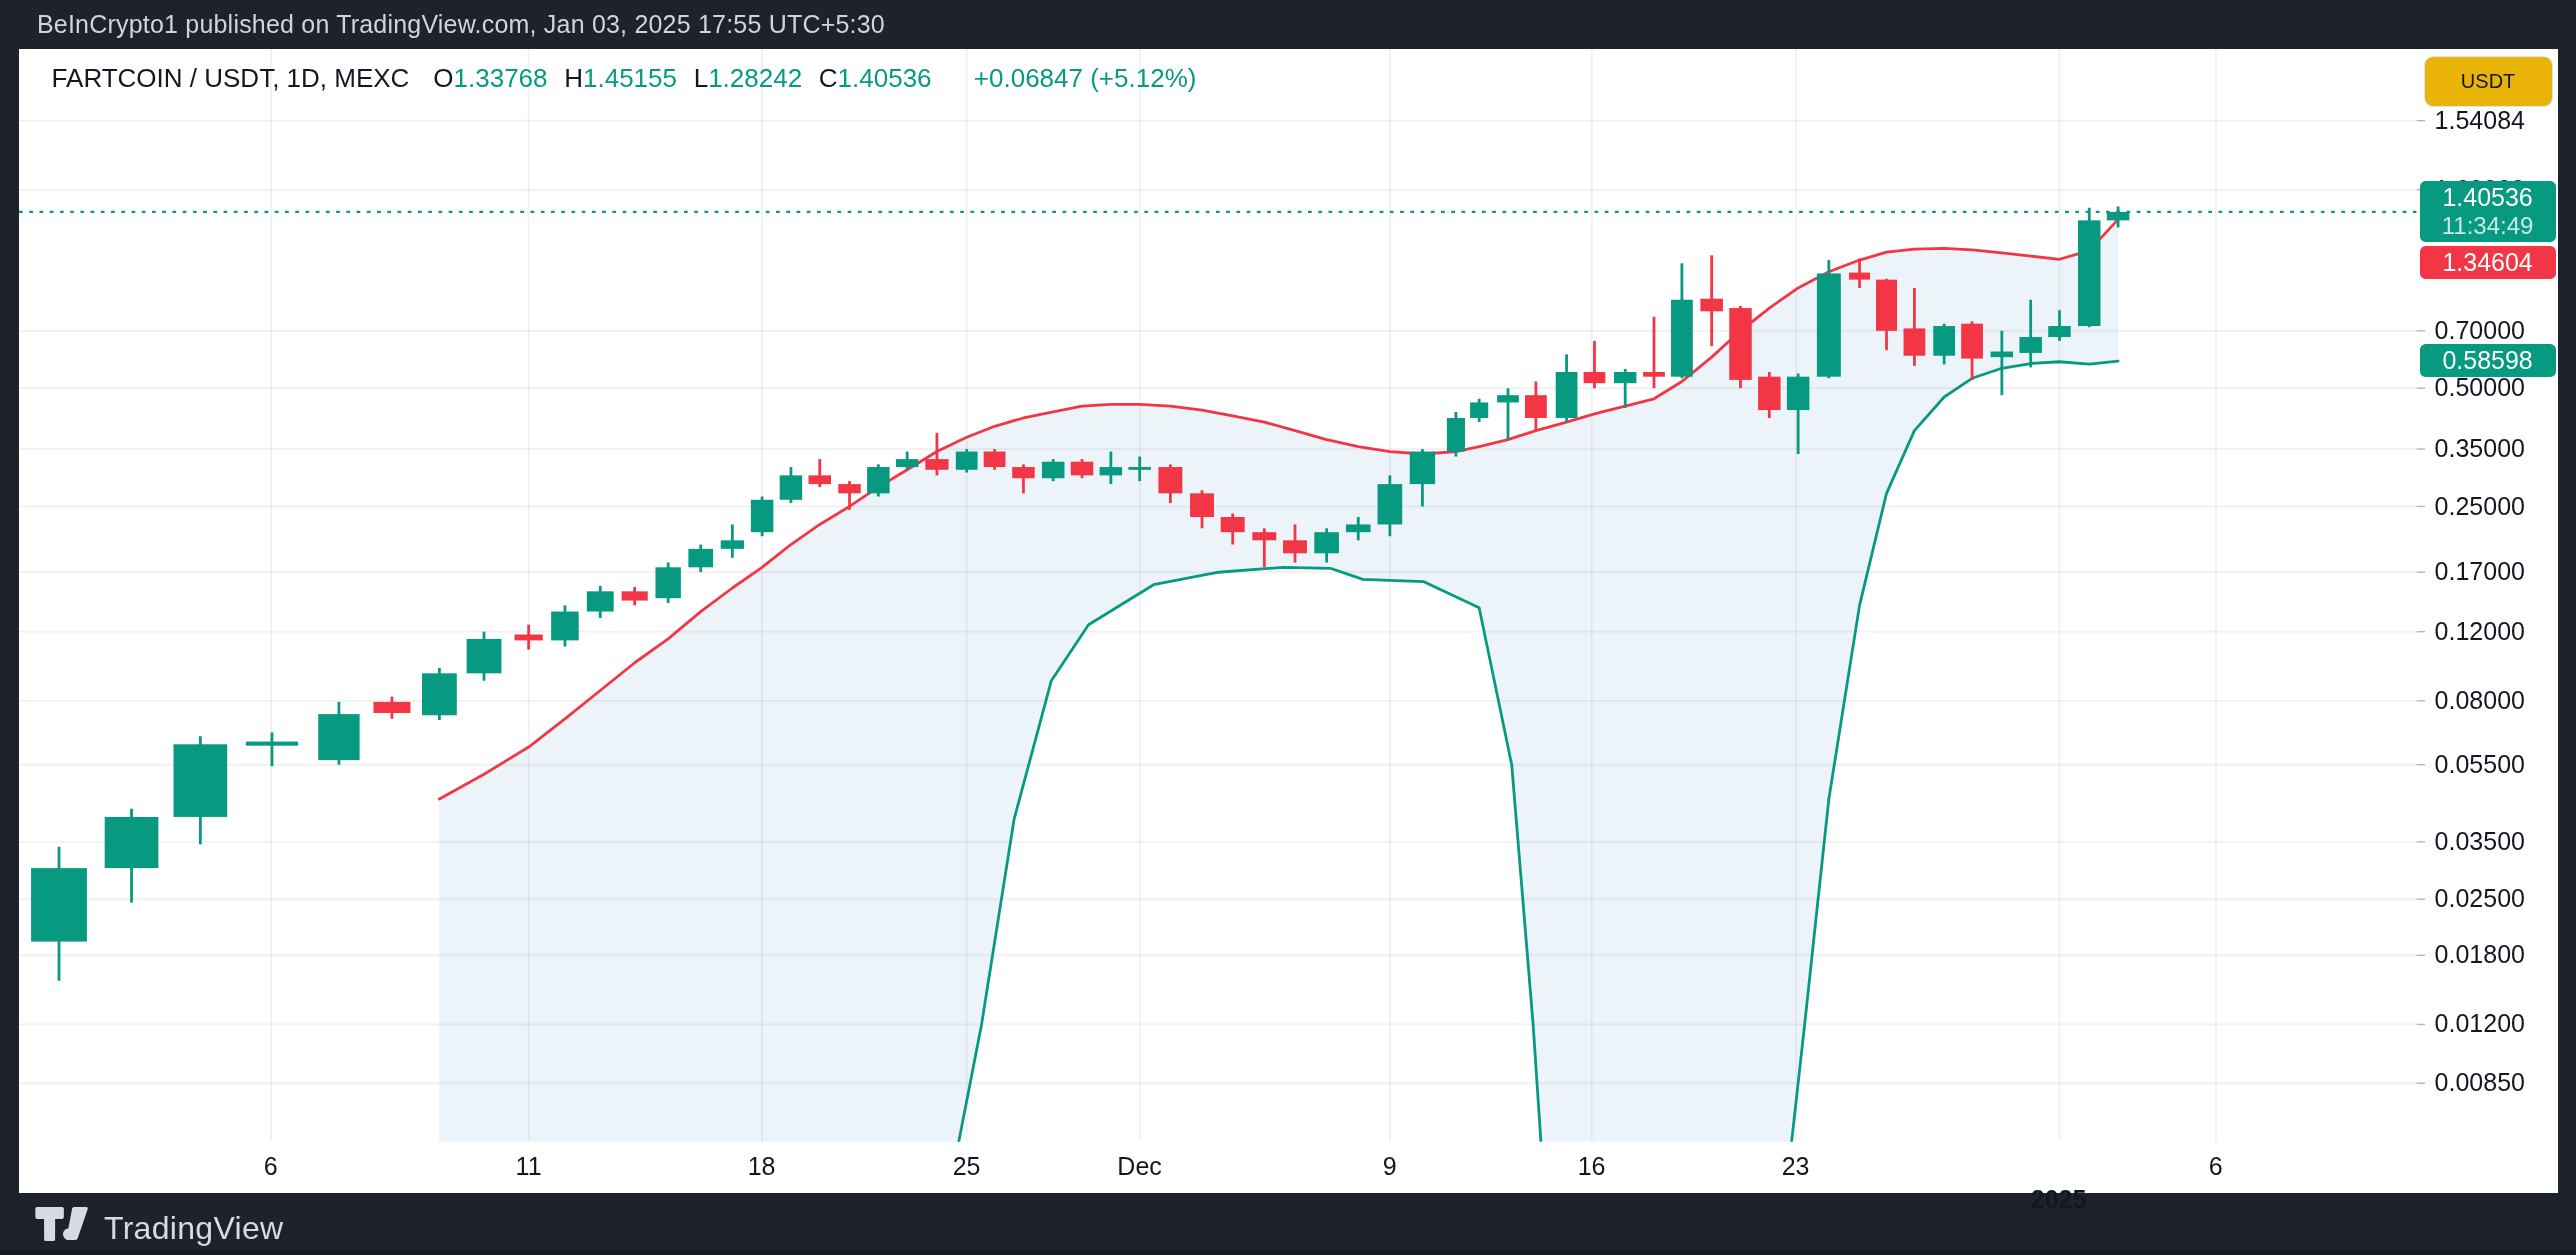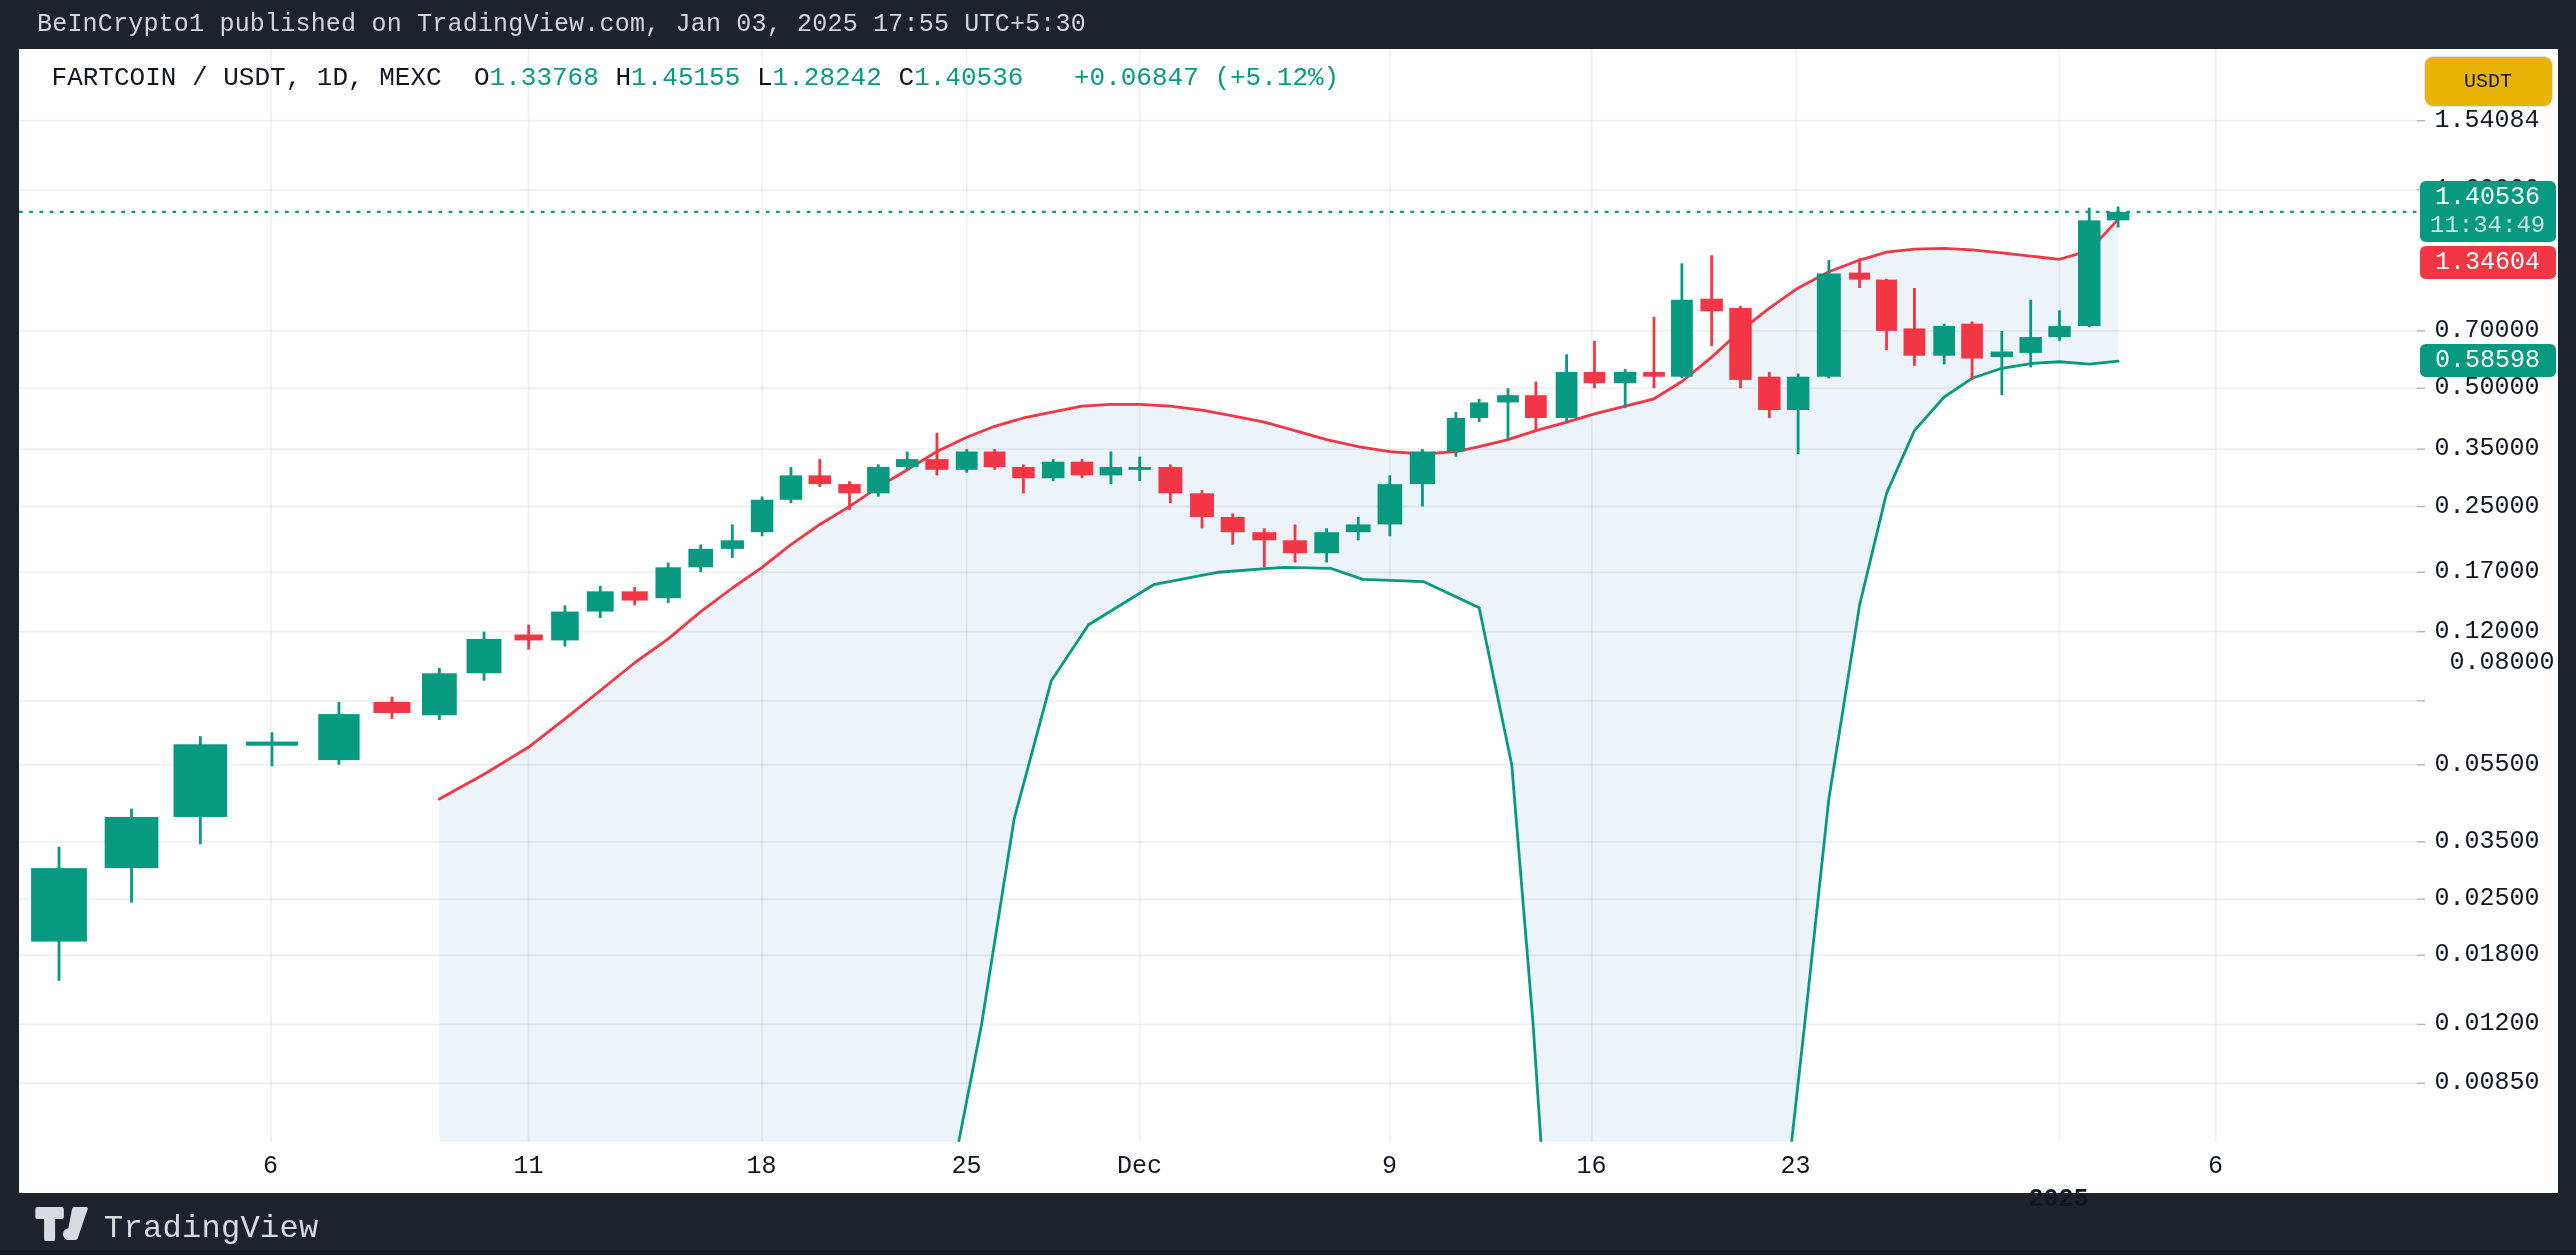--- a/index.html
+++ b/index.html
@@ -1,17 +1,17 @@
 <!DOCTYPE html>
 <html style="font-size:15px"><head>
 <meta charset="utf-8">
 <style>
   html,body{margin:0;padding:0;background:#1e222d;width:2576px;height:1255px;overflow:hidden;
     font-family:"Liberation Sans",sans-serif;-webkit-font-smoothing:antialiased;}
-  .app{position:relative;width:2576px;height:1255px;background:#1e222d;font-family:Liberation Mono, monospace;}
+  .app{position:relative;width:2576px;height:1255px;background:#1e222d;}
   .topbar{position:absolute;left:0;top:0;width:2576px;height:49px;background:#1e222d;display:flex;align-items:center;}
   .topbar span{color:#d1d4dc;font-size:25px;margin-left:37px;letter-spacing:0.2px;}
   .panel{position:absolute;left:18.6px;top:49px;width:2539px;height:1144px;background:#ffffff;}
   #chart-svg{position:absolute;left:0;top:0;}
   .legend{position:absolute;left:33px;top:10.2px;z-index:5;font-size:26px;color:#131722;}
   .legend .row{height:38px;line-height:38px;white-space:nowrap;}
   .legend .sym{color:#131722;}
   .legend .k{color:#131722;margin-left:16.7px;}
   .legend .v{color:#089981;}
   .legend .chg{color:#089981;margin-left:35px;}
@@ -356,21 +356,21 @@
 
     <div class="pricelabels" id="price-labels">
         <div style="top: 57px;">1.54084</div>
         <div style="top: 126px;">1.60000</div>
         <div style="top: 267px;">0.70000</div>
         <div style="top: 324px;">0.50000</div>
         <div style="top: 385px;">0.35000</div>
         <div style="top: 443px;">0.25000</div>
         <div style="top: 508px;">0.17000</div>
         <div style="top: 568px;">0.12000</div>
-        <div style="top: 599px; margin-left: 15px;">0.08000</div>
+        <div style="top: 637px;">0.08000</div>
         <div style="top: 701px;">0.05500</div>
         <div style="top: 778px;">0.03500</div>
         <div style="top: 835px;">0.02500</div>
         <div style="top: 891px;">0.01800</div>
         <div style="top: 960px;">0.01200</div>
         <div style="top: 1019px;">0.00850</div>
       </div>
     <div class="timelabels" id="time-labels">
         <div style="left: 252px; top: 1103px;">6</div>
         <div style="left: 510px; top: 1103px;">11</div>

